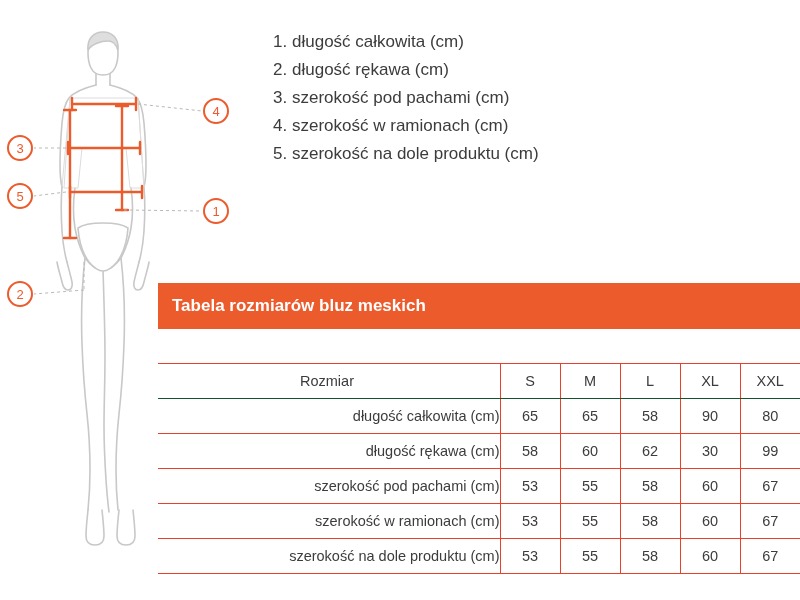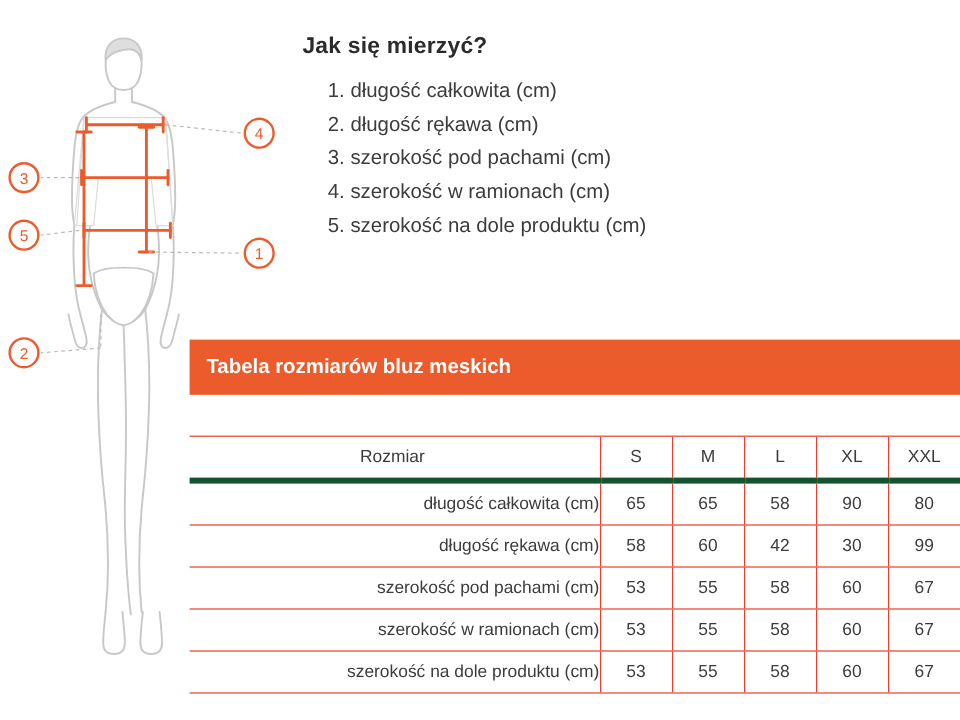--- a/index.html
+++ b/index.html
@@ -85,21 +85,21 @@
   table.size-table col.c-size  { width: 60px; }
   table.size-table td, table.size-table th {
     border-bottom: 1px solid #e8402a;
     font-weight: normal;
     font-size: 14.5px;
     color: #3c3c3c;
     height: 34px;
     padding: 0;
   }
   table.size-table tr.head-row th {
-    border-bottom: 5px solid #14532d;
+    border-bottom: 1px solid #14532d;
   }
   .cell-label {
     text-align: right;
     padding-right: 16px;
   }
   .cell-label.head {
     text-align: left;
     padding-left: 142px;
     padding-right: 0;
   }
@@ -201,21 +201,20 @@
         <circle cx="216" cy="211" r="12" fill="#ffffff" stroke="#ec5b2b" stroke-width="2"></circle>
         <text x="216" y="216" text-anchor="middle" font-family="Liberation Sans, sans-serif" font-size="13" fill="#ec5b2b">1</text>
 
         <circle cx="20" cy="294" r="12" fill="#ffffff" stroke="#ec5b2b" stroke-width="2"></circle>
         <text x="20" y="299" text-anchor="middle" font-family="Liberation Sans, sans-serif" font-size="13" fill="#ec5b2b">2</text>
       </g>
     </svg>
   </div>
 
   <div class="howto">
-    <h1 class="howto-title">Jak się mierzyć?</h1>
     <ol class="howto-list">
       <li>długość całkowita (cm)</li>
       <li>długość rękawa (cm)</li>
       <li>szerokość pod pachami (cm)</li>
       <li>szerokość w ramionach (cm)</li>
       <li>szerokość na dole produktu (cm)</li>
     </ol>
   </div>
 
   <div class="table-block">
@@ -254,21 +253,21 @@
           <td class="cell-size">65</td>
           <td class="cell-size">58</td>
           <td class="cell-size">90</td>
           <td class="cell-size last">80</td>
         </tr>
 
         <tr>
           <td class="cell-label">długość rękawa (cm)</td>
           <td class="cell-size">58</td>
           <td class="cell-size">60</td>
-          <td class="cell-size">42</td>
+          <td class="cell-size">62</td>
           <td class="cell-size">30</td>
           <td class="cell-size last">99</td>
         </tr>
 
         <tr>
           <td class="cell-label">szerokość pod pachami (cm)</td>
           <td class="cell-size">53</td>
           <td class="cell-size">55</td>
           <td class="cell-size">58</td>
           <td class="cell-size">60</td>

